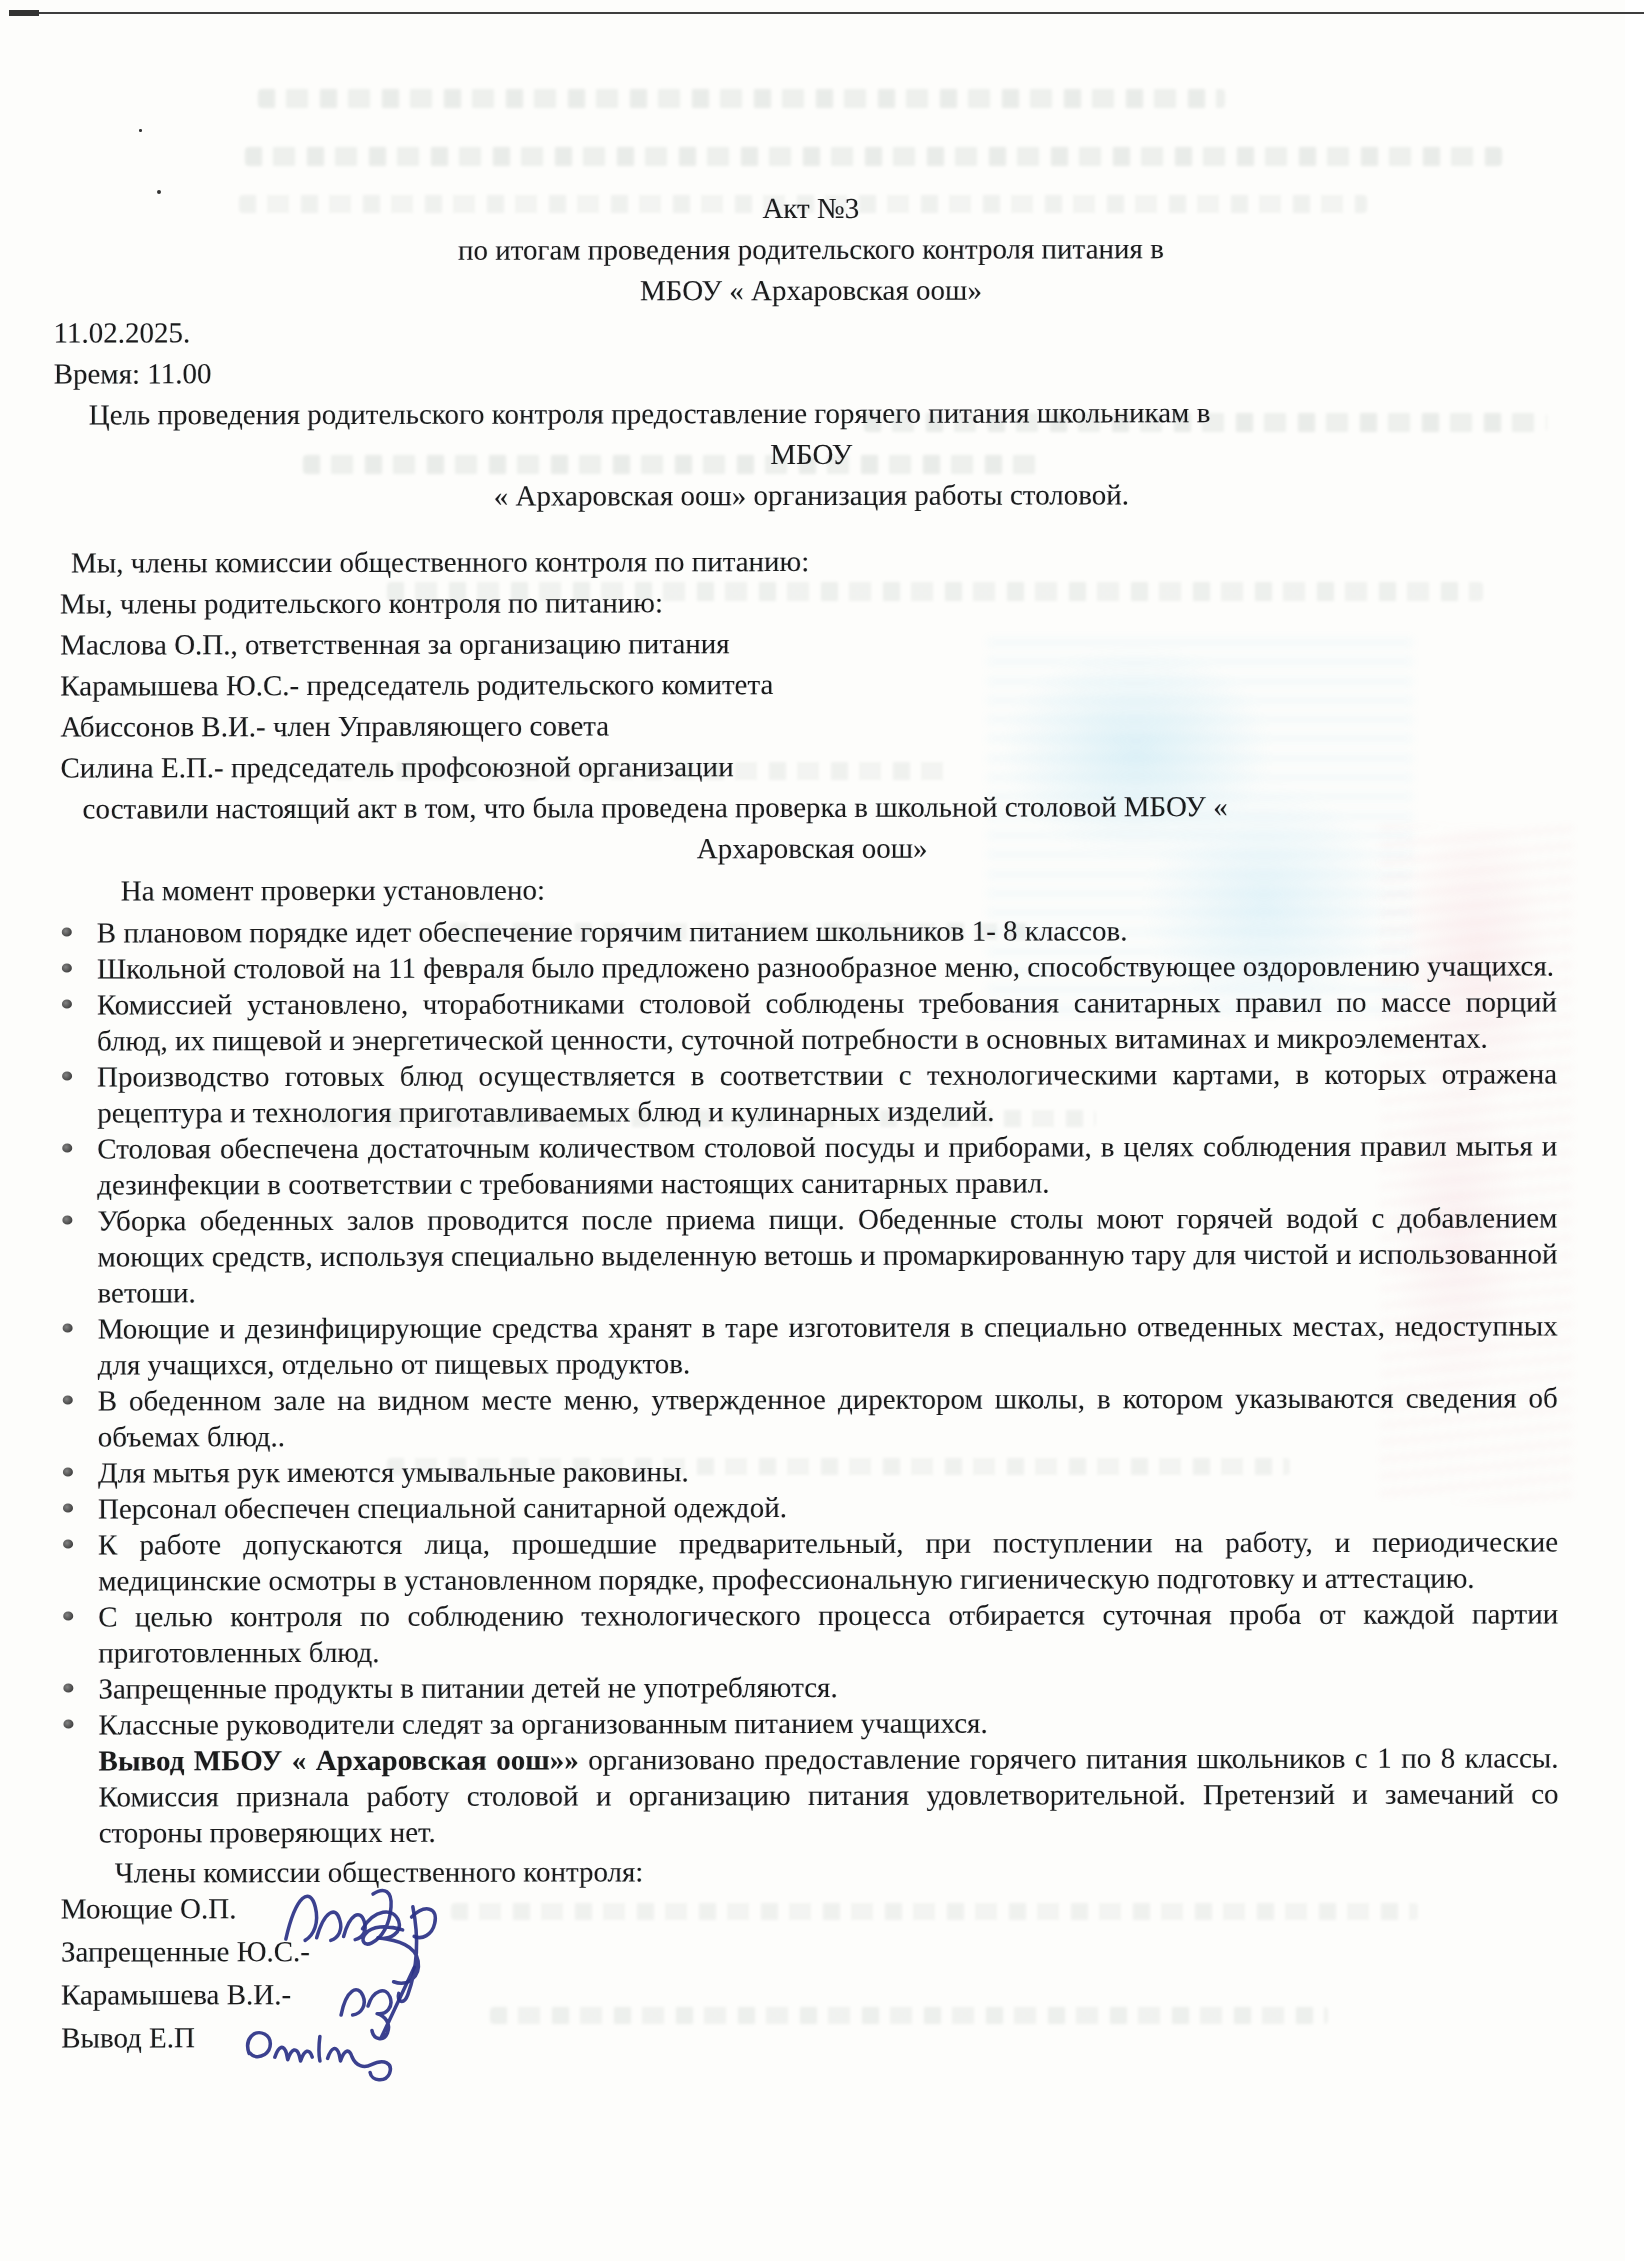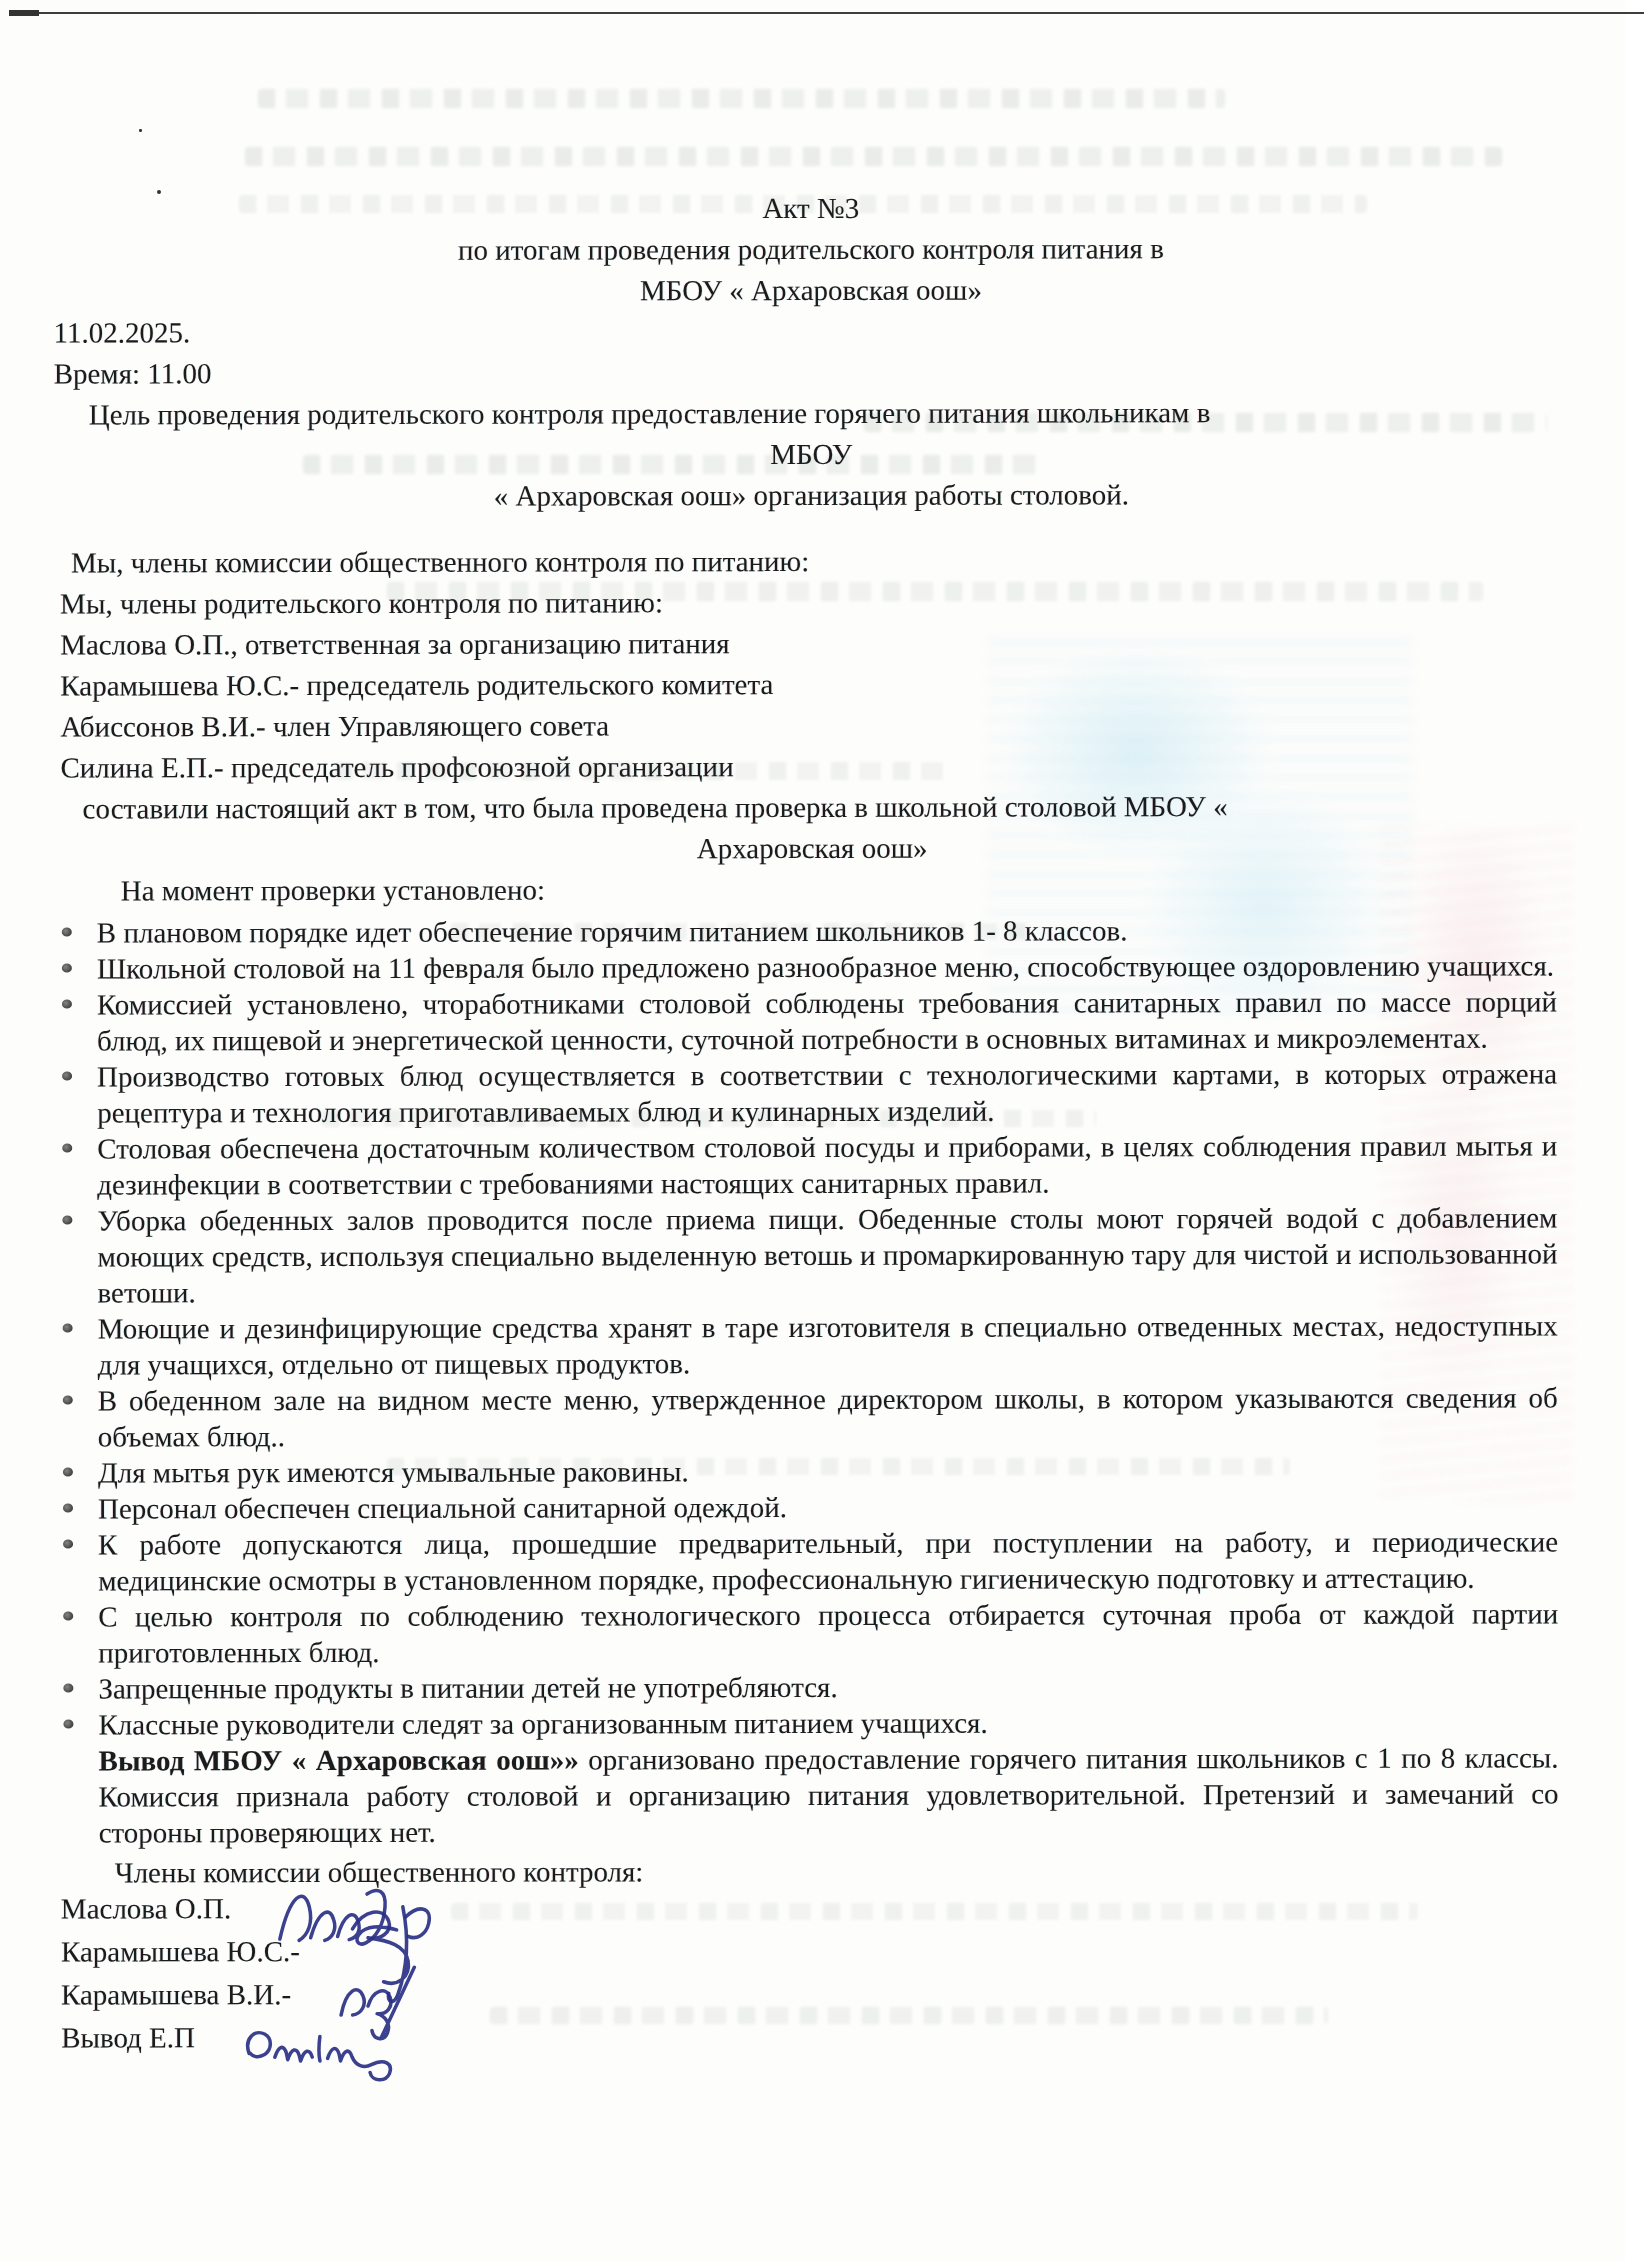--- a/index.html
+++ b/index.html
@@ -125,27 +125,27 @@
       <li>С целью контроля по соблюдению технологического процесса отбирается суточная проба от каждой партии приготовленных блюд.</li>
       <li>Запрещенные продукты в питании детей не употребляются.</li>
       <li>Классные руководители следят за организованным питанием учащихся.</li>
     </ul>
 
     <p class="conclusion" style="margin-top:0;margin-bottom:0;"><span class="bold">Вывод МБОУ « Архаровская оош»»</span><span> организовано предоставление горячего питания школьников с 1 по 8 классы. Комиссия признала работу столовой и организацию питания удовлетворительной. Претензий и замечаний со стороны проверяющих нет.</span></p>
 
     <div class="members">Члены комиссии общественного контроля:</div>
 
     <div class="sig-row">
-      <span>Маслова О.П.</span>
+      <span>Моющие О.П.</span>
       <svg width="193" height="77" viewBox="0 0 300 120">
         <path class="sig-stroke" d="M12 92 C 28 22, 50 10, 58 42 C 64 66 56 86 42 94 M 60 90 C 72 48, 90 40, 96 62 C 101 78 94 90 82 94 M 102 88 C 112 52, 128 46, 134 64 C 139 80 132 90 120 93 M 148 22 C 166 10, 178 18, 176 42 C 174 70 162 90 146 98 C 134 104 128 94 136 84 C 146 72 168 70 194 78 M 208 58 C 228 38 250 42 244 68 C 240 86 224 94 212 88"></path>
       </svg>
     </div>
     <div class="sig-row">
-      <span>Карамышева Ю.С.-</span>
+      <span>Запрещенные Ю.С.-</span>
       <svg width="155" height="97" viewBox="0 0 240 150">
         <path class="sig-stroke" d="M 18 40 C 36 10 66 6 74 28 C 80 46 60 58 42 54 M 42 54 C 74 58 100 66 104 90 C 108 116 86 130 66 122 M 96 6 C 104 46 106 92 88 142 C 82 158 70 154 74 140"></path>
       </svg>
     </div>
     <div class="sig-row">
       <span>Карамышева В.И.-</span>
       <svg width="148" height="81" viewBox="0 0 230 125">
         <path class="sig-stroke" d="M 14 82 C 22 42 40 34 48 52 C 54 66 46 80 32 82 M 56 68 C 64 42 84 38 90 54 C 96 70 84 82 70 80 C 82 84 92 94 86 110 C 80 124 64 120 62 106 M 128 8 L 76 118"></path>
       </svg>
     </div>

